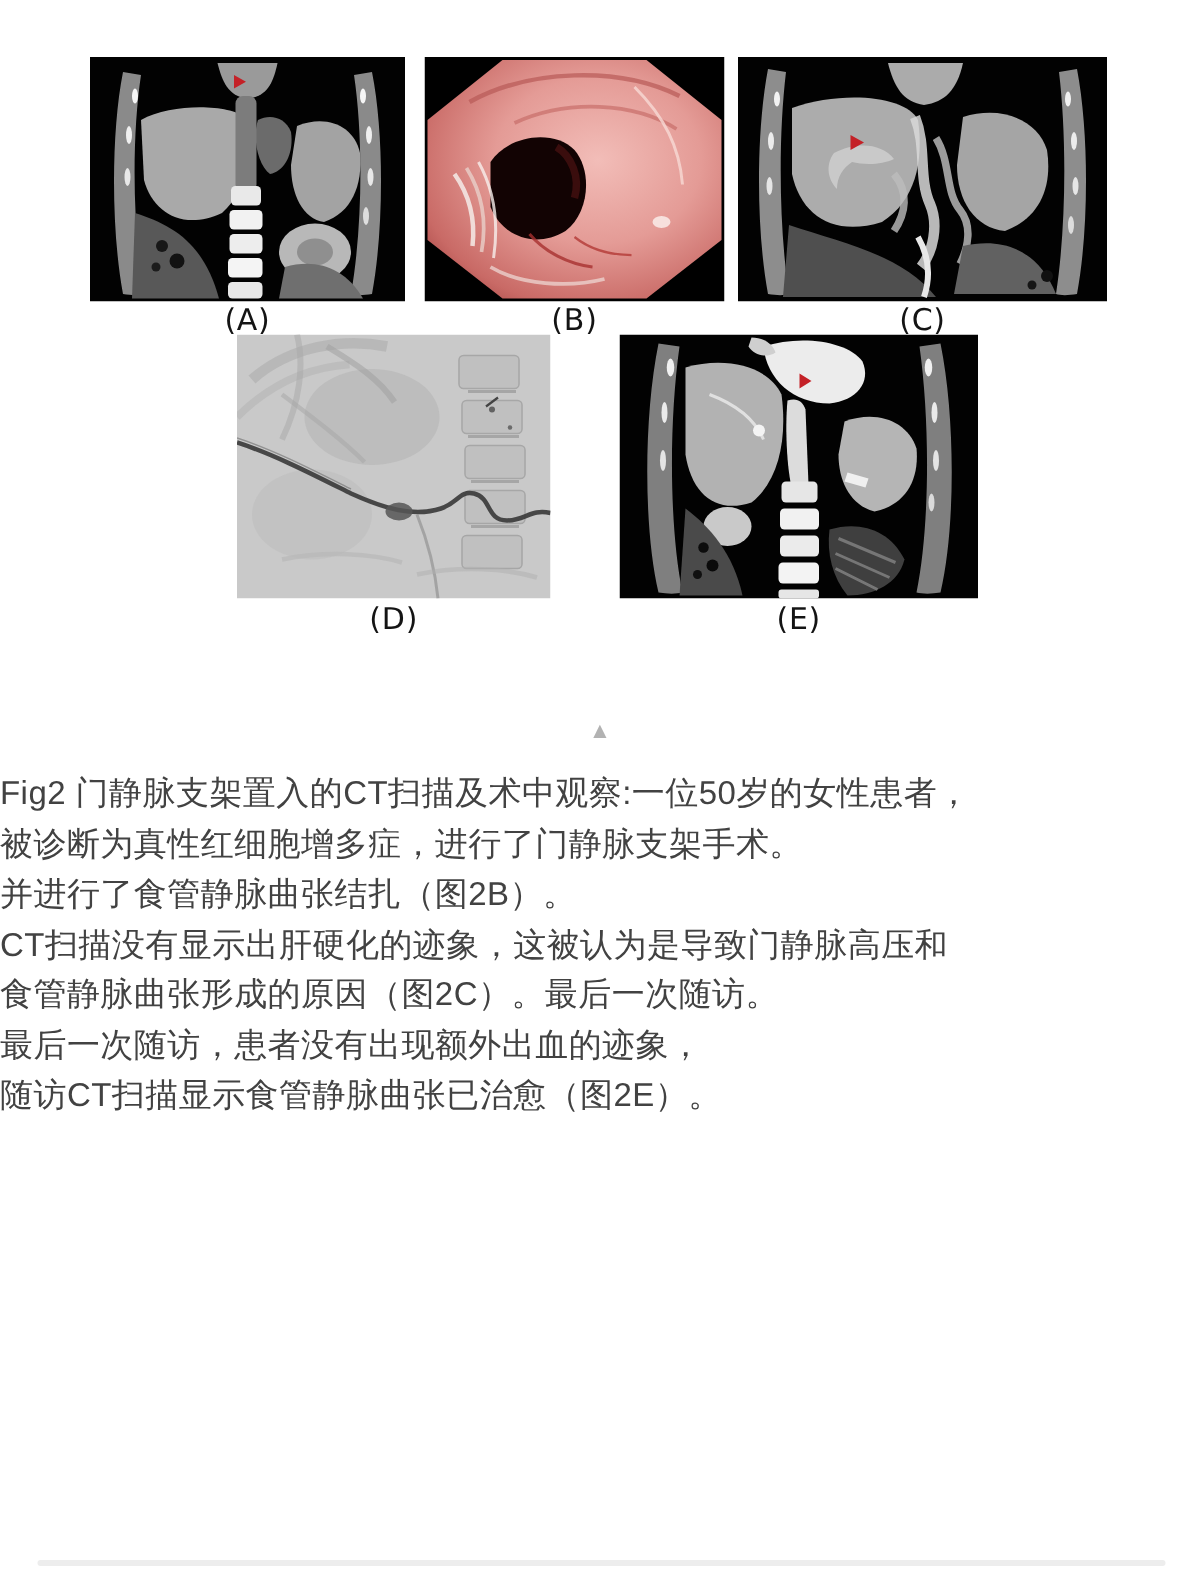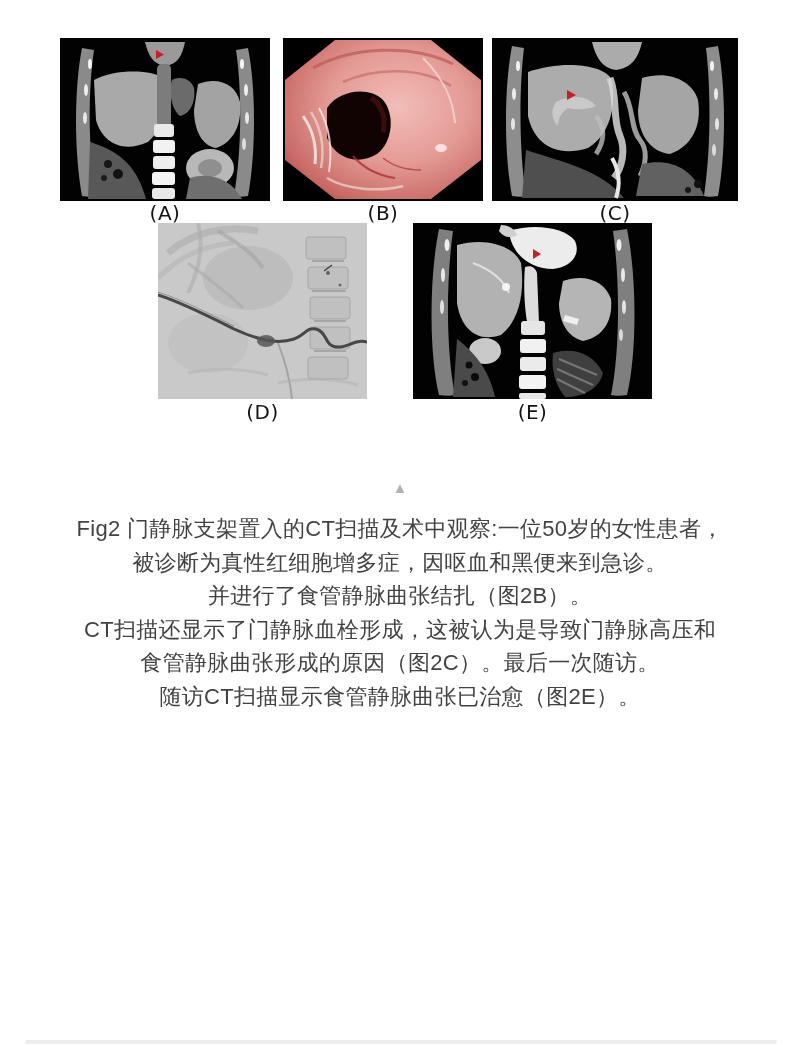--- a/index.html
+++ b/index.html
@@ -12,21 +12,21 @@
   .plabel{
     position:absolute;text-align:center;font-size:20px;color:#141414;
     font-family:"DejaVu Sans","Liberation Sans",sans-serif;letter-spacing:0.5px;
   }
   .back-top{
     position:absolute;left:384px;top:478px;width:32px;height:20px;
     text-align:center;font-size:15px;line-height:20px;color:#b2b2b2;cursor:pointer;
     user-select:none;
   }
   .caption{
-    position:absolute;left:0;top:512px;width:800px;text-align:center;
+    position:absolute;left:0;top:512px;width:800px;text-align:left;
     font-size:22px;line-height:33.5px;color:#424242;letter-spacing:0.3px;
   }
   .caption .cap-line{white-space:nowrap;}
   .bottom-divider{
     position:absolute;left:25px;top:1040px;width:752px;height:4px;
     background:#ededed;border-radius:2px;
   }
 </style>
 </head>
 <body>
@@ -193,20 +193,21 @@
 
 <div class="plabel" style="left:158px;top:400px;width:209px">(D)</div>
 <div class="plabel" style="left:413px;top:400px;width:239px">(E)</div>
 
 <div class="back-top">
   <span>▲</span>
 </div>
 
 <div class="caption">
   <div class="cap-line">Fig2 门静脉支架置入的CT扫描及术中观察:一位50岁的女性患者，</div>
-  <div class="cap-line">被诊断为真性红细胞增多症，因呕血和黑便来到急诊。</div>
+  <div class="cap-line">被诊断为真性红细胞增多症，进行了门静脉支架手术。</div>
   <div class="cap-line">并进行了食管静脉曲张结扎（图2B）。</div>
-  <div class="cap-line">CT扫描还显示了门静脉血栓形成，这被认为是导致门静脉高压和</div>
+  <div class="cap-line">CT扫描没有显示出肝硬化的迹象，这被认为是导致门静脉高压和</div>
   <div class="cap-line">食管静脉曲张形成的原因（图2C）。最后一次随访。</div>
+  <div class="cap-line">最后一次随访，患者没有出现额外出血的迹象，</div>
   <div class="cap-line">随访CT扫描显示食管静脉曲张已治愈（图2E）。</div>
 </div>
 
 <div class="bottom-divider"></div>
 
 </body></html>

